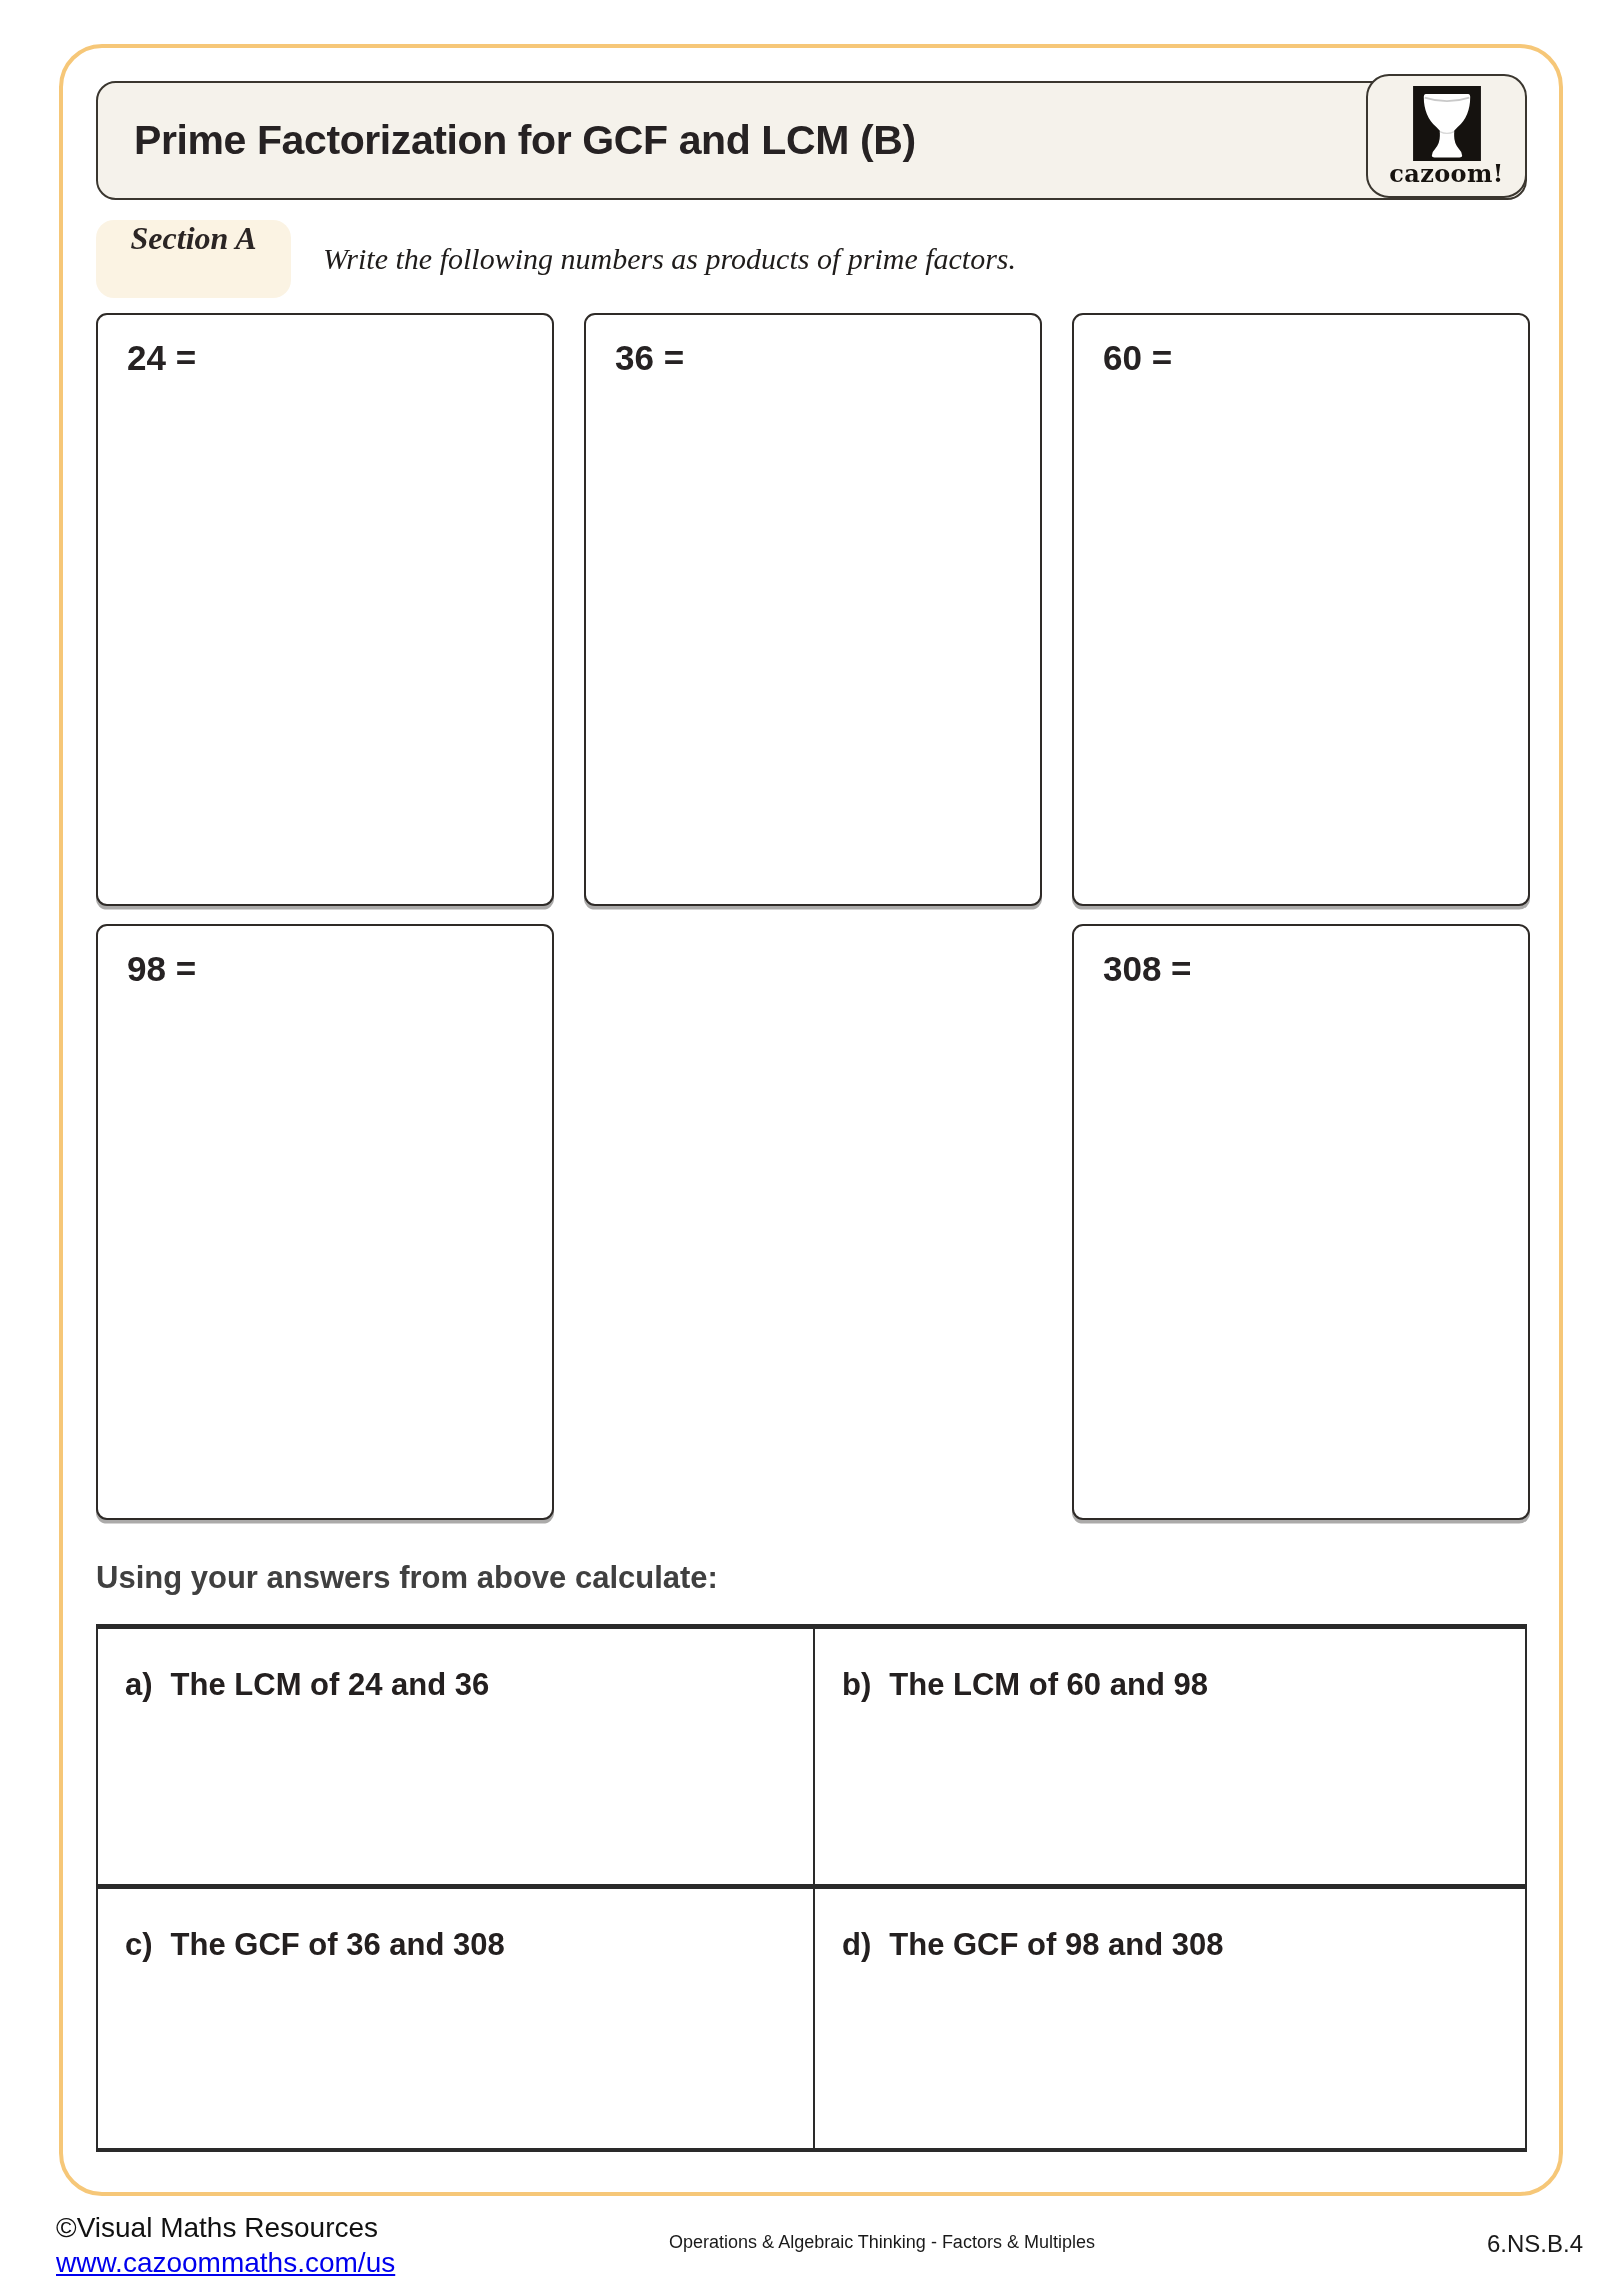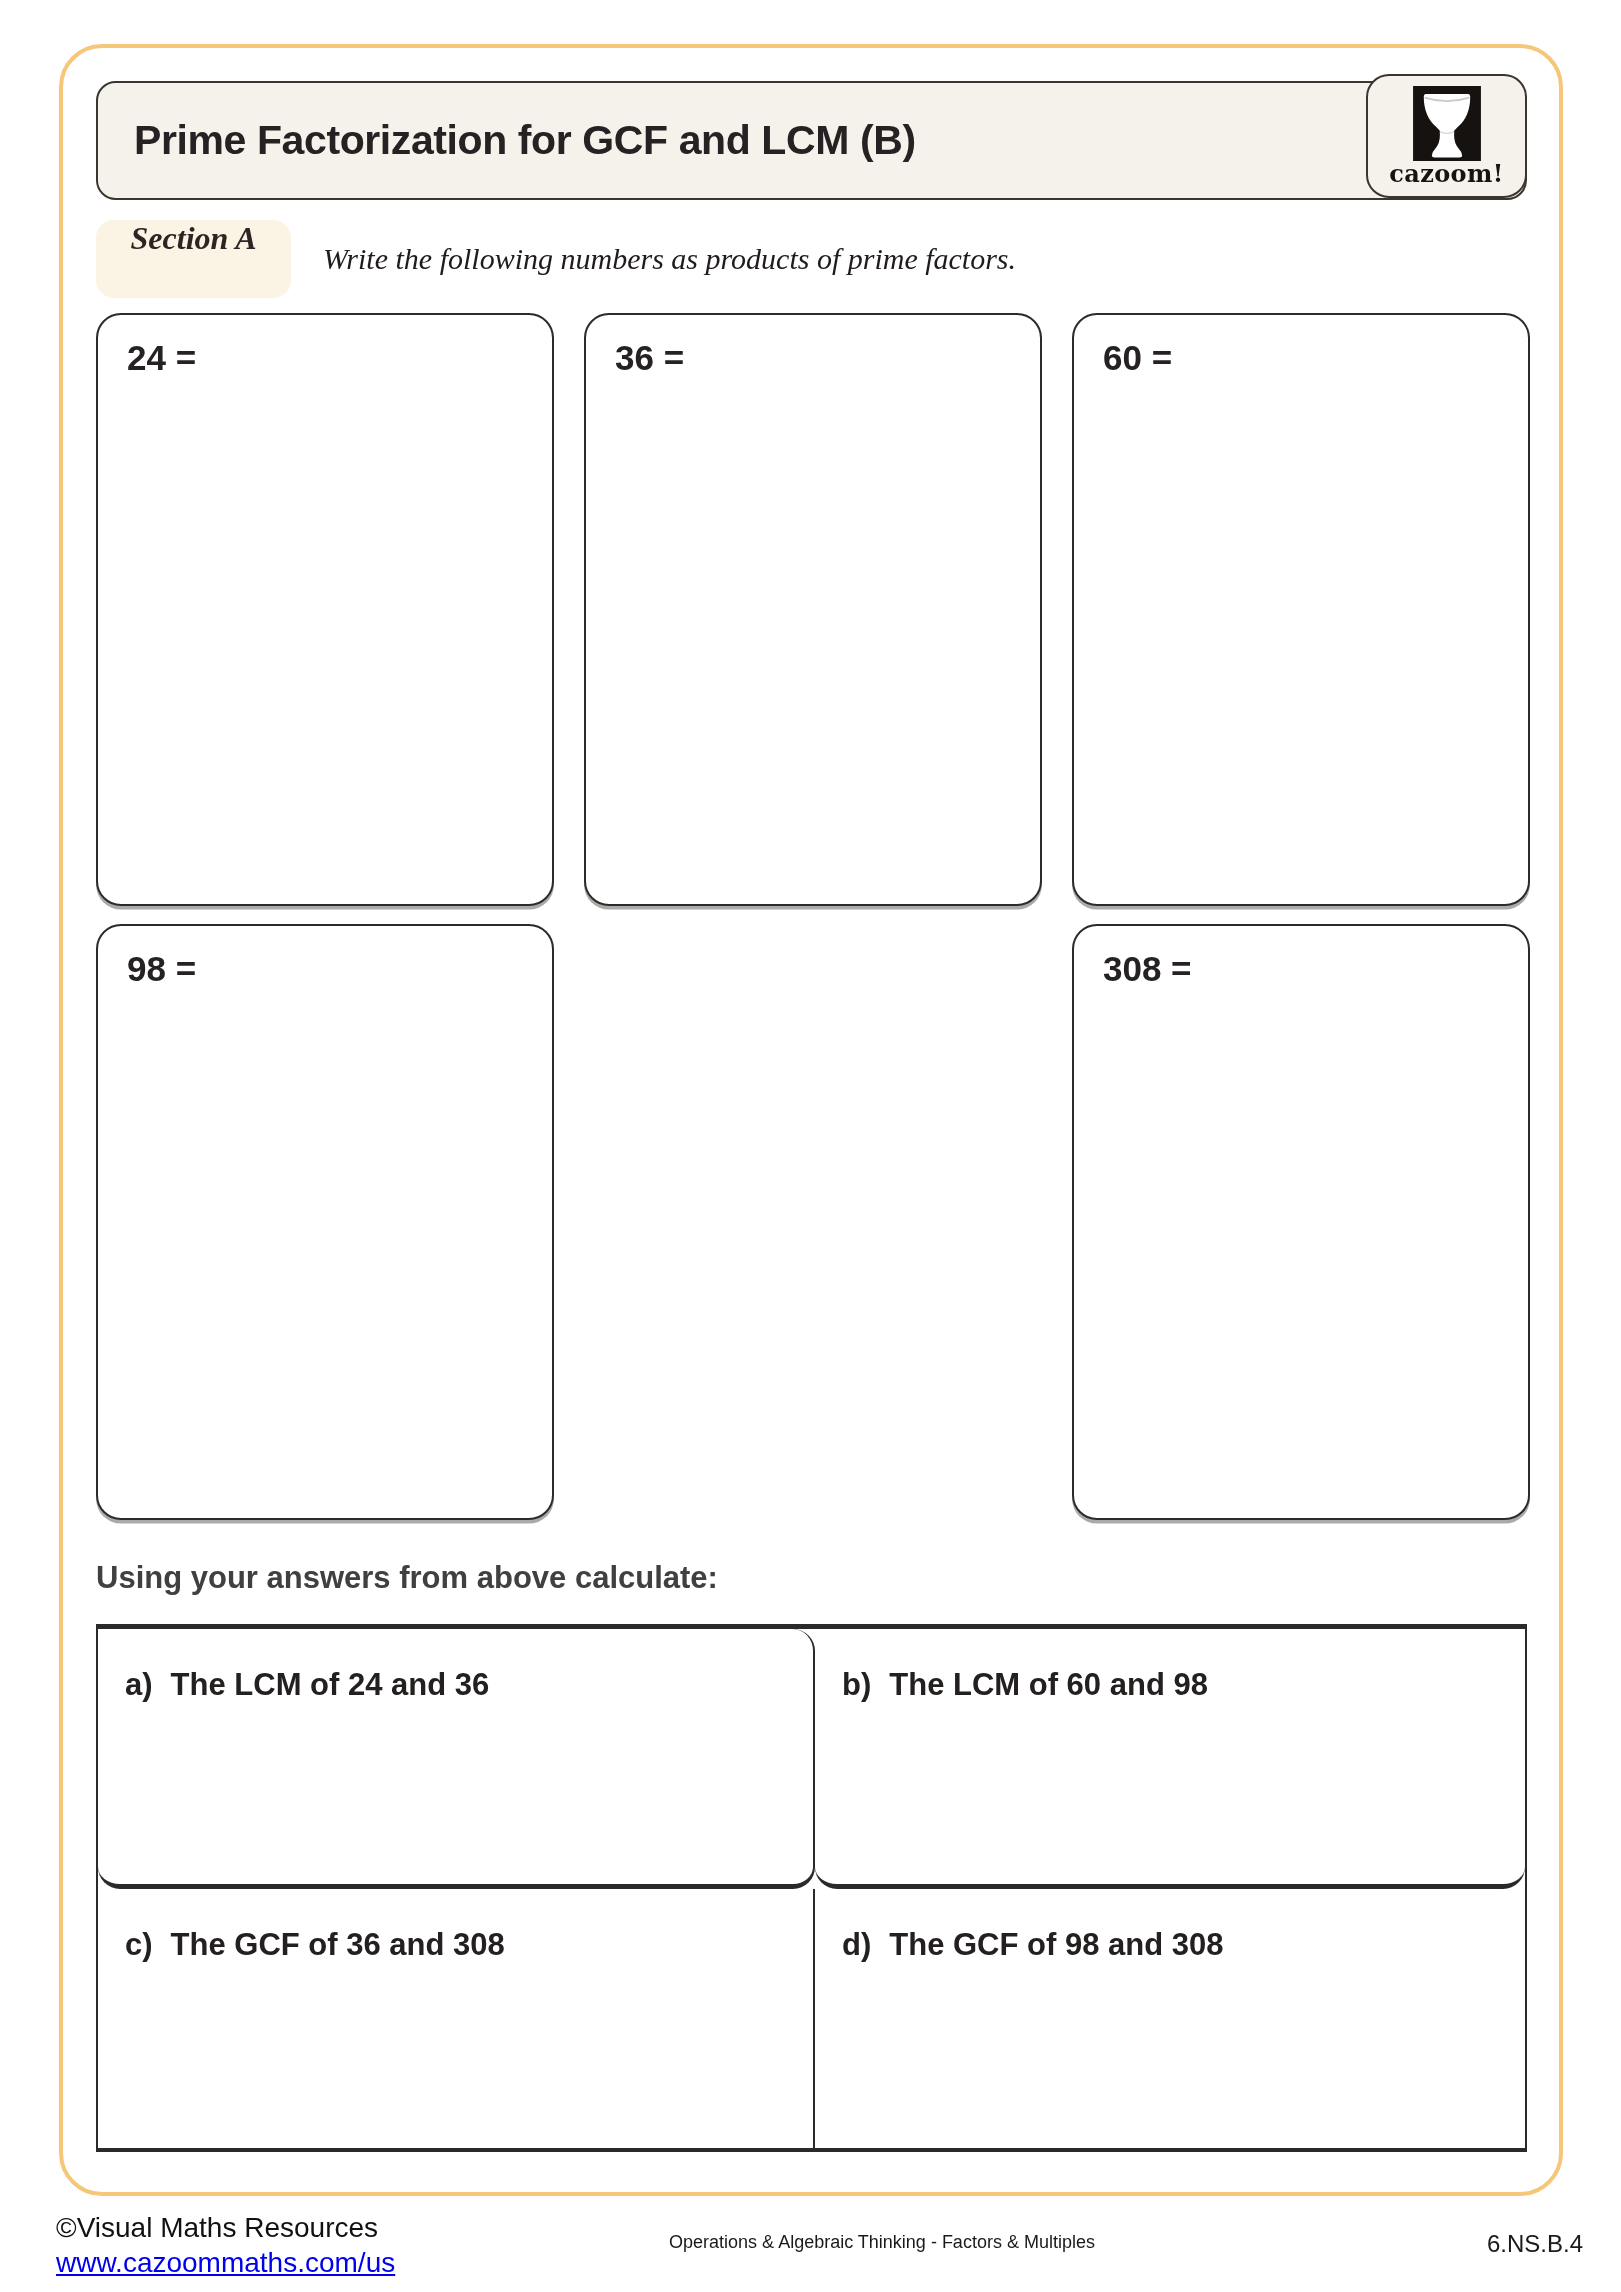--- a/index.html
+++ b/index.html
@@ -93,21 +93,21 @@
     font-style: italic;
     font-size: 30px;
     color: #1f1c1b;
   }
   
   .factor-box {
     position: absolute;
     width: 458px;
     background: #ffffff;
     border: 2.7px solid #2e2a27;
-    border-radius: 25px;
+    border-radius: 11px;
     box-sizing: border-box;
     box-shadow: 0 3.6px 0 rgba(46,42,39,0.4);
   }
   .factor-box .num-label {
     position: absolute;
     left: 29px; top: 23px;
     font-size: 35px;
     font-weight: bold;
     color: #262223;
   }
@@ -137,21 +137,21 @@
     grid-template-rows: 1fr 1fr;
     background: #ffffff;
   }
   .calc-cell {
     box-sizing: border-box;
     padding: 38px 18px 0 27px;
     font-size: 31px;
     font-weight: bold;
     color: #242020;
   }
-  .calc-cell.top { border-bottom: 5.4px solid #2a2a2a; border-radius: 22px; }
+  .calc-cell.top { border-bottom: 5.4px solid #2a2a2a; }
   .calc-cell.left { border-right: 2.7px solid #2a2a2a; }
   .calc-prefix { display: inline-block; }
   .calc-text { display: inline-block; margin-left: 18px; }
   
   .footer-copyright {
     position: absolute;
     left: 56px; top: 2212px;
     font-size: 28px;
     color: #111111;
   }

